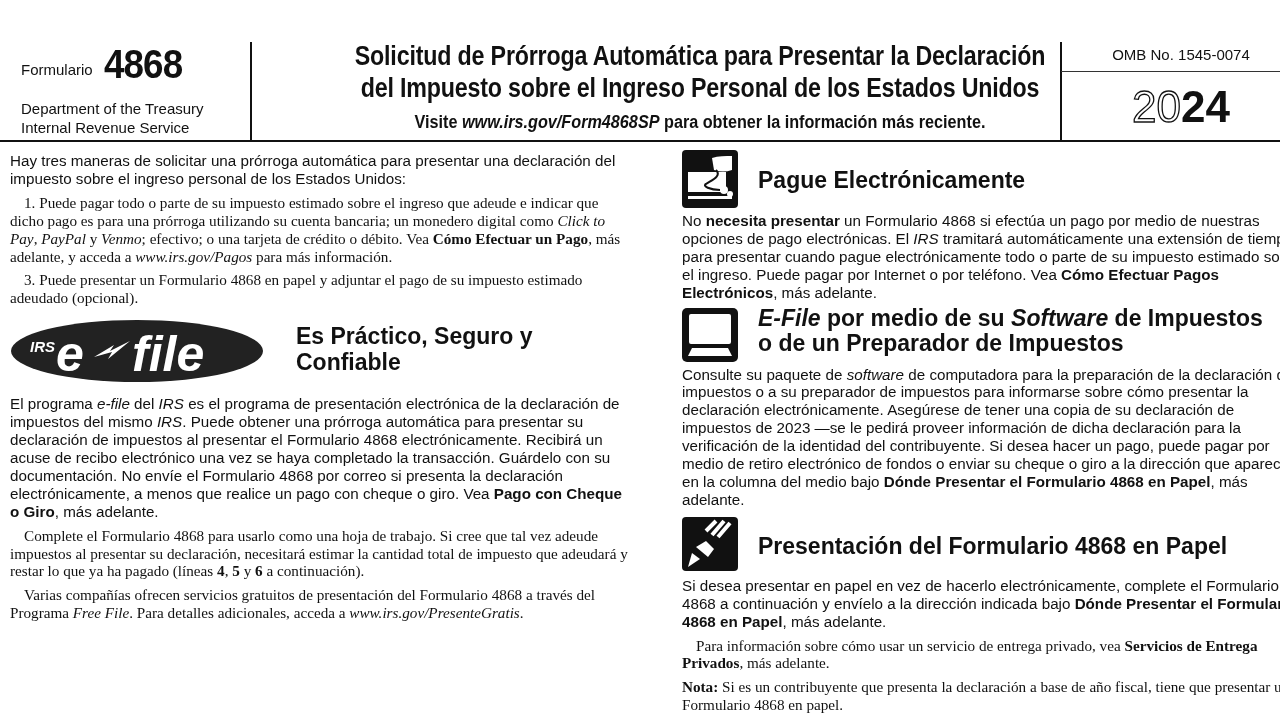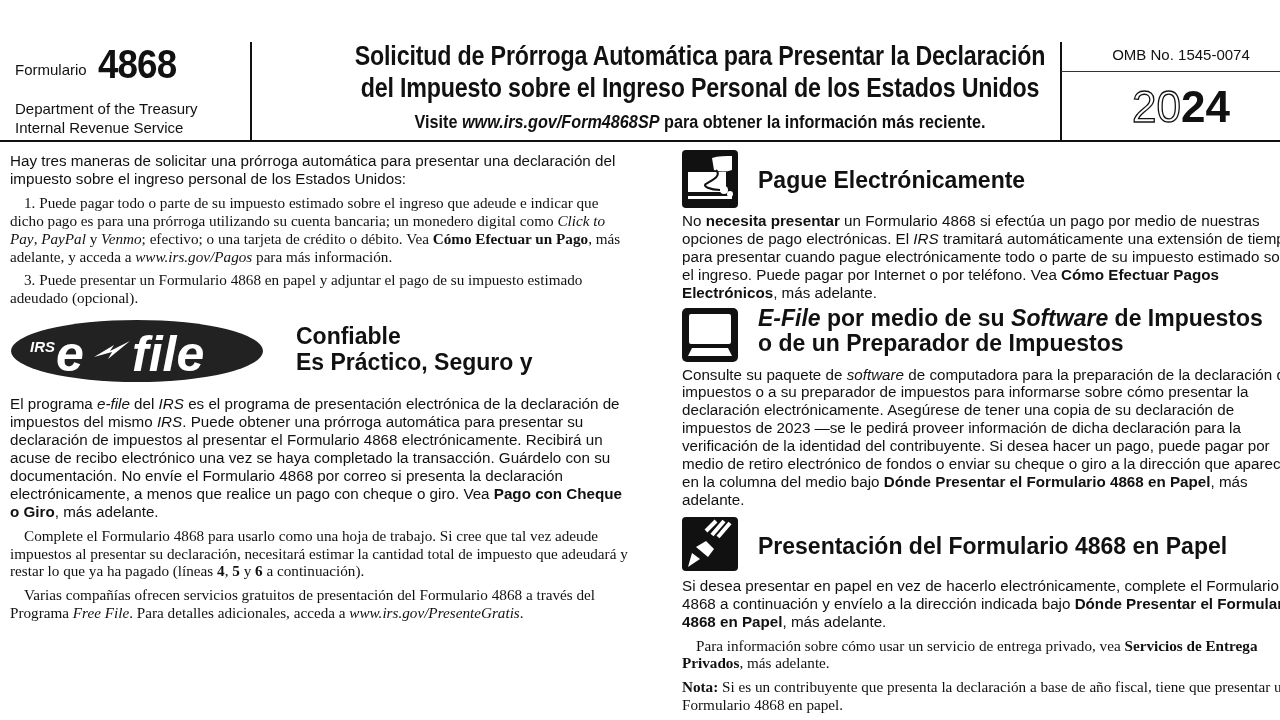--- a/index.html
+++ b/index.html
@@ -1,20 +1,20 @@
 <!DOCTYPE html>
 <html><head>
 <meta charset="utf-8">
 <style>
   * { box-sizing: border-box; margin: 0; padding: 0; }
   html, body { width: 1280px; height: 720px; overflow: hidden; background: #ffffff; }
   body { font-family: "Liberation Sans", sans-serif; color: #111; position: relative; }
 
   
-  .hdr-left { position: absolute; left: 5px; top: 42px; width: 265px; height: 99px; }
+  .hdr-left { position: absolute; left: 11px; top: 42px; width: 265px; height: 99px; }
   .form-word { position: absolute; left: 10px; top: 19px; font-size: 15px; }
   .form-num { position: absolute; left: 93px; top: 0px; font-size: 40px; font-weight: 900; letter-spacing: -1px; transform: scaleX(0.92); transform-origin: left; font-family: "Liberation Sans", sans-serif; }
   .dept { position: absolute; left: 10px; top: 57px; font-size: 15px; line-height: 19px; }
 
   .vline1 { position: absolute; left: 250px; top: 42px; width: 2px; height: 100px; background: #111; }
   .vline2 { position: absolute; left: 1060px; top: 42px; width: 2px; height: 100px; background: #111; }
   .hline-bottom { position: absolute; left: 0; top: 140px; width: 1280px; height: 2px; background: #111; }
   .hline-omb { position: absolute; left: 1061px; top: 71px; width: 219px; height: 1px; background: #333; }
 
   .hdr-mid { position: absolute; left: 252px; top: 40px; width: 896px; text-align: center; }
@@ -78,22 +78,22 @@
 
   <div class="efile-row">
     <svg class="efile-logo" viewBox="0 0 254 64">
       <ellipse cx="127" cy="32" rx="126" ry="31" fill="#222"></ellipse>
       <text x="20" y="33" font-family="Liberation Sans, sans-serif" font-size="15" font-weight="bold" font-style="italic" fill="#fff">IRS</text>
       <text x="46" y="52" font-family="Liberation Sans, sans-serif" font-size="50" font-weight="bold" font-style="italic" fill="#fff">e</text>
       <path d="M84 38 L104 26 L100 32 L120 22 L98 40 L102 33 Z" fill="#fff"></path>
       <text x="122" y="52" font-family="Liberation Sans, sans-serif" font-size="50" font-weight="bold" font-style="italic" fill="#fff">file</text>
     </svg>
     <div class="efile-heading">
+      <div>Es Práctico, Seguro y</div>
       <div>Confiable</div>
-      <div>Es Práctico, Seguro y</div>
     </div>
   </div>
 
   <p style="margin-top:-2px"><span>El programa </span><i>e-file</i><span> del </span><i>IRS</i><span> es el programa de presentación electrónica de la declaración de impuestos del mismo </span><i>IRS</i><span>. Puede obtener una prórroga automática para presentar su declaración de impuestos al presentar el Formulario 4868 electrónicamente. Recibirá un acuse de recibo electrónico una vez se haya completado la transacción. Guárdelo con su documentación. No envíe el Formulario 4868 por correo si presenta la declaración electrónicamente, a menos que realice un pago con cheque o giro. Vea </span><b>Pago con Cheque o Giro</b><span>, más adelante.</span></p>
 
   <p class="gap indent"><span>Complete el Formulario 4868 para usarlo como una hoja de trabajo. Si cree que tal vez adeude impuestos al presentar su declaración, necesitará estimar la cantidad total de impuesto que adeudará y restar lo que ya ha pagado (líneas </span><b>4</b><span>, </span><b>5</b><span> y </span><b>6</b><span> a continuación).</span></p>
 
   <p class="gap indent"><span>Varias compañías ofrecen servicios gratuitos de presentación del Formulario 4868 a través del Programa </span><i>Free File</i><span>. Para detalles adicionales, acceda a </span><i>www.irs.gov/PresenteGratis</i><span>.</span></p>
 </div>
 

